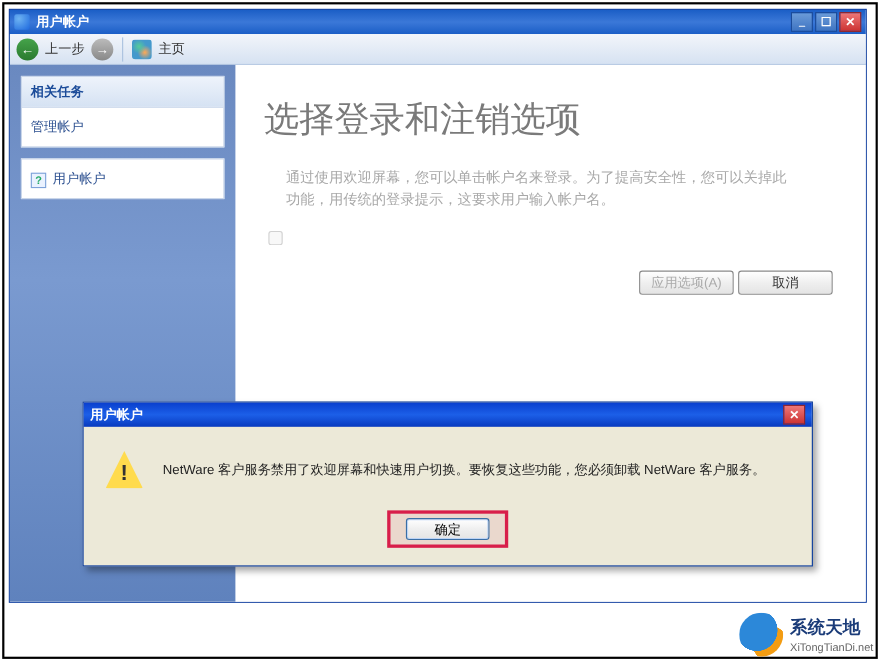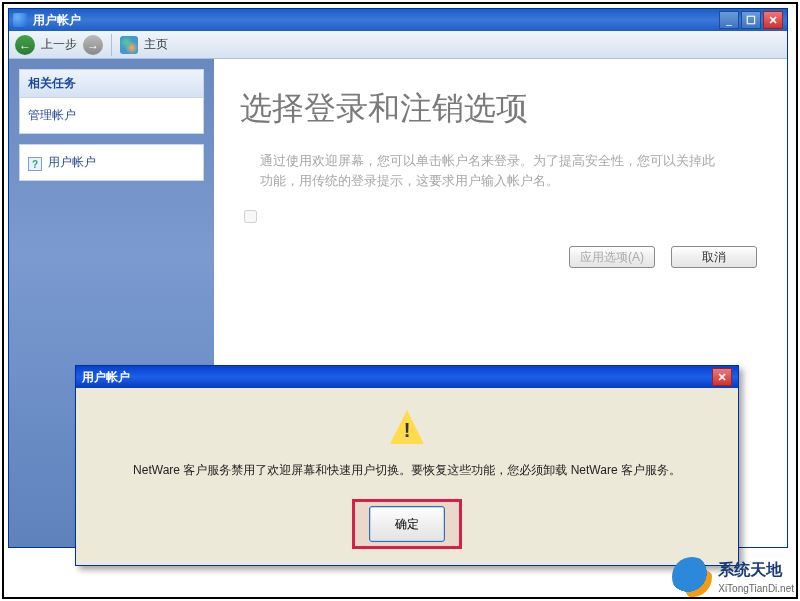--- a/index.html
+++ b/index.html
@@ -127,21 +127,21 @@
   .opt-title { color:#8a8a8a; font-size:13px; }
   .opt-desc {
     margin-left:20px;
     margin-top:4px;
     font-size:13px;
     line-height:1.5;
     max-width:460px;
   }
   .opt.disabled .opt-title, .opt.disabled .opt-desc { color:#a8a8a8; }
   .main-btns {
-    display:flex; gap:16px; justify-content:flex-end;
+    display:flex; gap:4px; justify-content:flex-end;
     margin-top:20px;
     padding-right:4px;
   }
   .xp-btn {
     min-width:86px; height:22px;
     background: linear-gradient(to bottom,#fff,#efefef 50%,#e4e4e4);
     border:1px solid #8a8a8a;
     border-radius:3px;
     font-size:12px;
     color:#333;
@@ -174,21 +174,20 @@
     font-size:11px;
   }
   .dlg-body {
     padding:22px 20px 16px;
     display:flex; flex-direction:column; align-items:center;
     gap:20px;
   }
   .dlg-msg-row {
     display:flex; align-items:center; gap:18px;
     width:100%;
-    flex-direction:column;
   }
   .warn-icon {
     width:34px; height:34px;
     position:relative;
   }
   .warn-icon::before{
     content:"";
     position:absolute; inset:0;
     background: #ffdb4d;
     clip-path: polygon(50% 0, 100% 100%, 0 100%);
@@ -200,21 +199,21 @@
     text-align:center; font-weight:bold; color:#333;
     font-size:20px;
   }
   .dlg-msg { font-size:12px; color:#222; font-family: SimSun, sans-serif; }
   .dlg-ok-wrap {
     border:3px solid #d81e4a;
     padding:4px 14px;
     background: rgba(216,30,74,0.08);
   }
   .dlg-ok {
-    min-width:76px; height:36px;
+    min-width:76px; height:20px;
     background: linear-gradient(to bottom,#fff,#efefef 50%,#e4e4e4);
     border:1px solid #3a6ea5;
     border-radius:3px;
     box-shadow: inset 0 0 0 1px #bcd4f6;
     font-size:12px;
   }
   
   .watermark {
     position:absolute;
     right:6px; bottom:4px;

